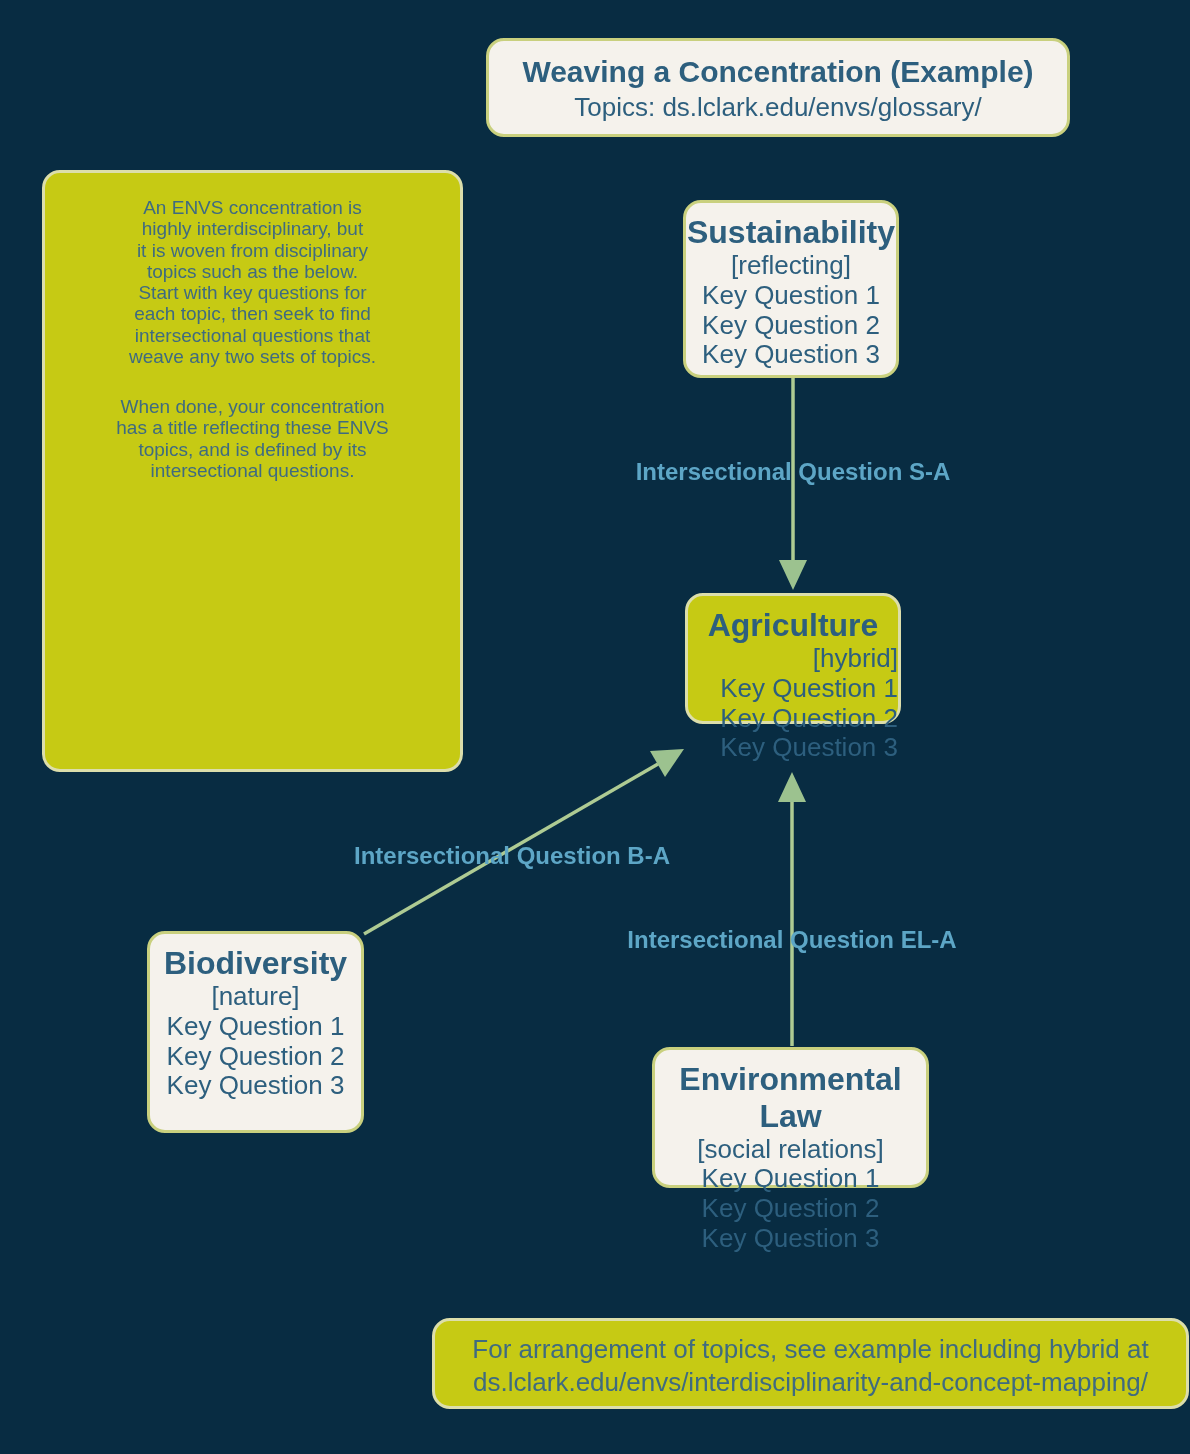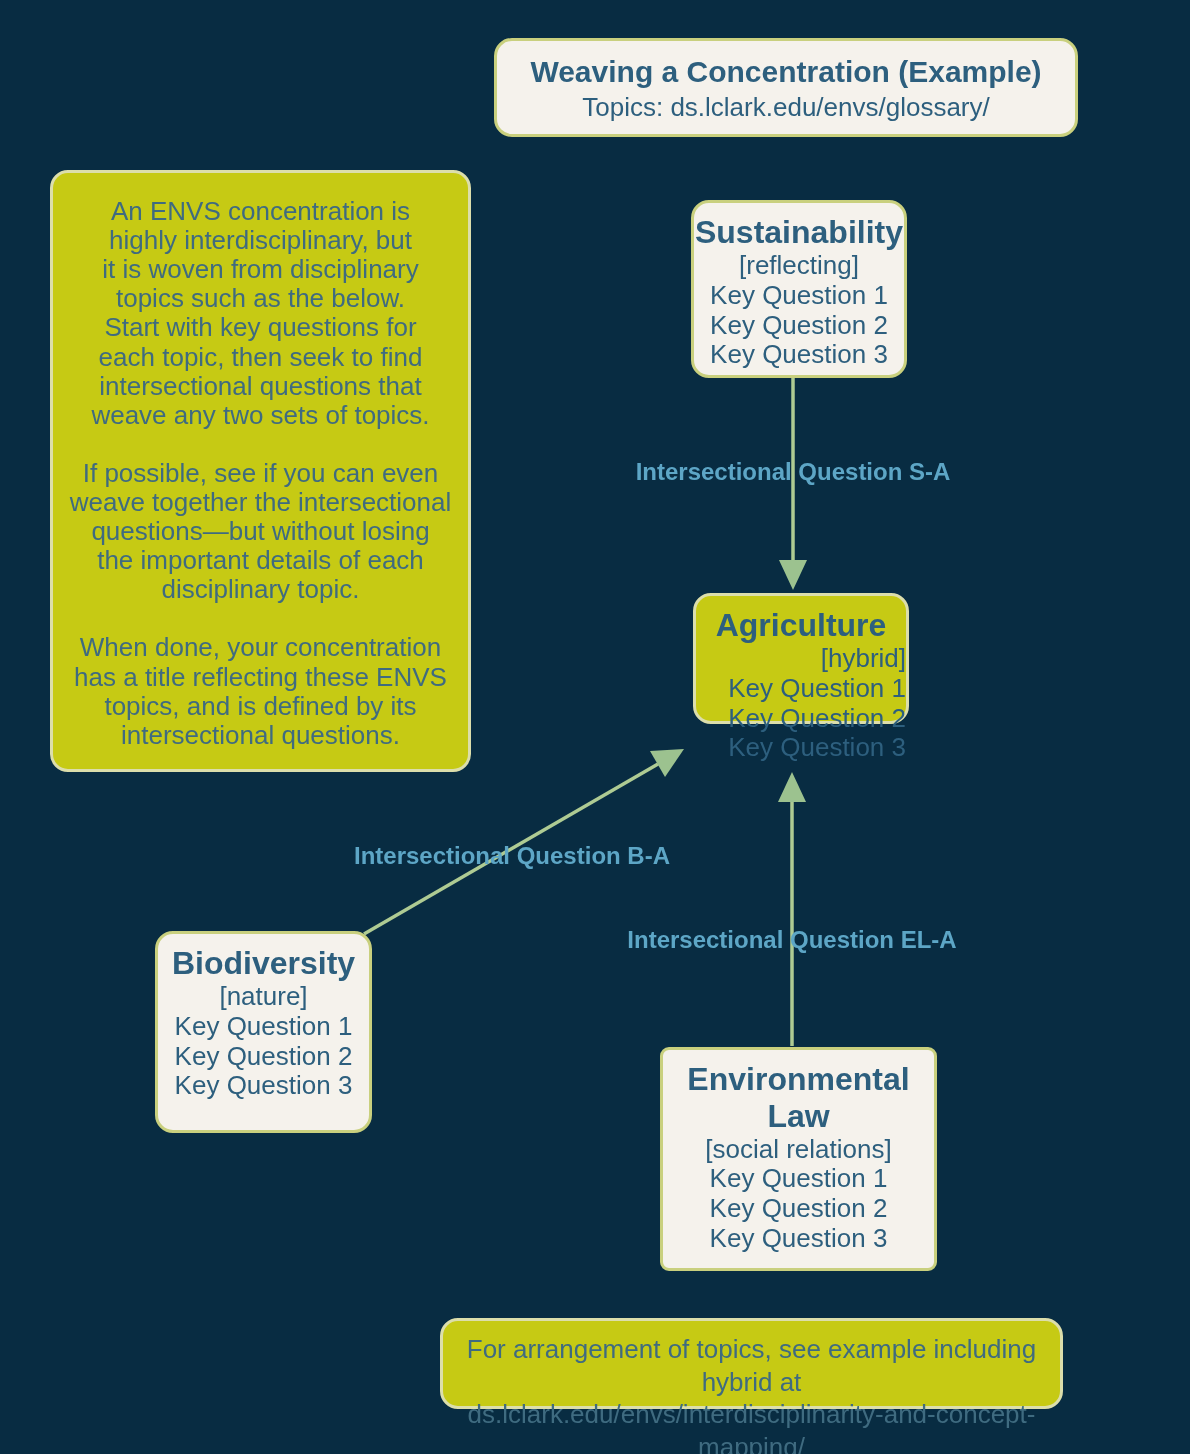--- a/index.html
+++ b/index.html
@@ -21,71 +21,70 @@
     position: relative;
     width: 1190px;
     height: 1454px;
     background: var(--bg);
     overflow: hidden;
   }
   .box {
     position: absolute;
     border-radius: 18px;
     text-align: center;
-    margin-left: 8px;
   }
   .box.cream {
     background: var(--cream);
     border: 3px solid var(--border-on-cream);
     color: var(--text-dark);
   }
   .box.olive {
     background: var(--olive);
     border: 3px solid var(--border-on-olive);
     color: var(--text-on-olive);
   }
   .title-box { left: 486px; top: 38px; width: 584px; height: 99px; padding-top: 14px; }
   .title-box .t1 { font-size: 30px; font-weight: bold; color: #2d5f7e; }
   .title-box .t2 { font-size: 26px; margin-top: 3px; color: #2d5f7e; }
 
   .intro-box { left: 42px; top: 170px; width: 421px; height: 602px; padding: 24px 10px 0 10px; }
   .intro-box p {
-    font-size: 26px;
+    font-size: 19px;
     line-height: 1.12;
     white-space: pre-line;
     margin-bottom: 29px;
     color: var(--text-on-olive);
   }
 
   .node { padding-top: 11px; }
   .node .n-title { font-size: 32px; font-weight: bold; line-height: 1.15; }
   .node .n-tag   { font-size: 26px; line-height: 1.15; }
   .node .n-line  { font-size: 26px; line-height: 1.15; }
   .node.cream .n-title, .node.cream .n-tag, .node.cream .n-line { color: var(--text-dark); }
   .node.olive .n-title { color: #2d5f7e; }
   .node.olive .n-tag, .node.olive .n-line { color: var(--text-dark); text-align: right; }
 
   .node-sustainability { left: 683px; top: 200px; width: 216px; height: 178px; }
   .node-agriculture    { left: 685px; top: 593px; width: 216px; height: 131px; }
   .node-biodiversity   { left: 147px; top: 931px; width: 217px; height: 202px; }
-  .node-envlaw         { left: 652px; top: 1047px; width: 277px; height: 224px; border-radius: 9px; }
+  .node-envlaw         { left: 652px; top: 1047px; width: 277px; height: 141px; }
 
   .edge-label {
     position: absolute;
     transform: translateX(-50%);
     font-size: 24px;
     font-weight: bold;
     color: var(--label-blue);
     white-space: nowrap;
   }
   .label-sa  { left: 793px; top: 458px; }
   .label-ba  { left: 512px; top: 842px; }
   .label-ela { left: 792px; top: 913px; margin-top: 13px; }
 
-  .footer-box { left: 432px; top: 1318px; width: 623px; height: 91px; padding-top: 12px; }
+  .footer-box { left: 432px; top: 1318px; width: 757px; height: 91px; padding-top: 12px; }
   .footer-box .f-text {
     font-size: 26px;
     line-height: 1.25;
     white-space: pre-line;
     color: var(--text-on-olive);
   }
 
   svg.arrows { position: absolute; left: 0; top: 0; width: 1190px; height: 1454px; pointer-events: none; }
   .arrow-line { stroke: var(--arrow-line); stroke-width: 3.5; fill: none; }
   .arrow-head { fill: var(--arrow-head); stroke: none; }
@@ -120,25 +119,20 @@
 
   <div class="box olive intro-box">
     <p>An ENVS concentration is
 highly interdisciplinary, but
 it is woven from disciplinary
 topics such as the below.
 Start with key questions for
 each topic, then seek to find
 intersectional questions that
 weave any two sets of topics.</p>
-    <p>If possible, see if you can even
-weave together the intersectional
-questions—but without losing
-the important details of each
-disciplinary topic.</p>
     <p>When done, your concentration
 has a title reflecting these ENVS
 topics, and is defined by its
 intersectional questions.</p>
   </div>
 
   <div class="box cream node node-sustainability">
     <div class="n-title">Sustainability</div>
     <div class="n-tag">[reflecting]</div>
     <div class="n-line">Key Question 1</div>

